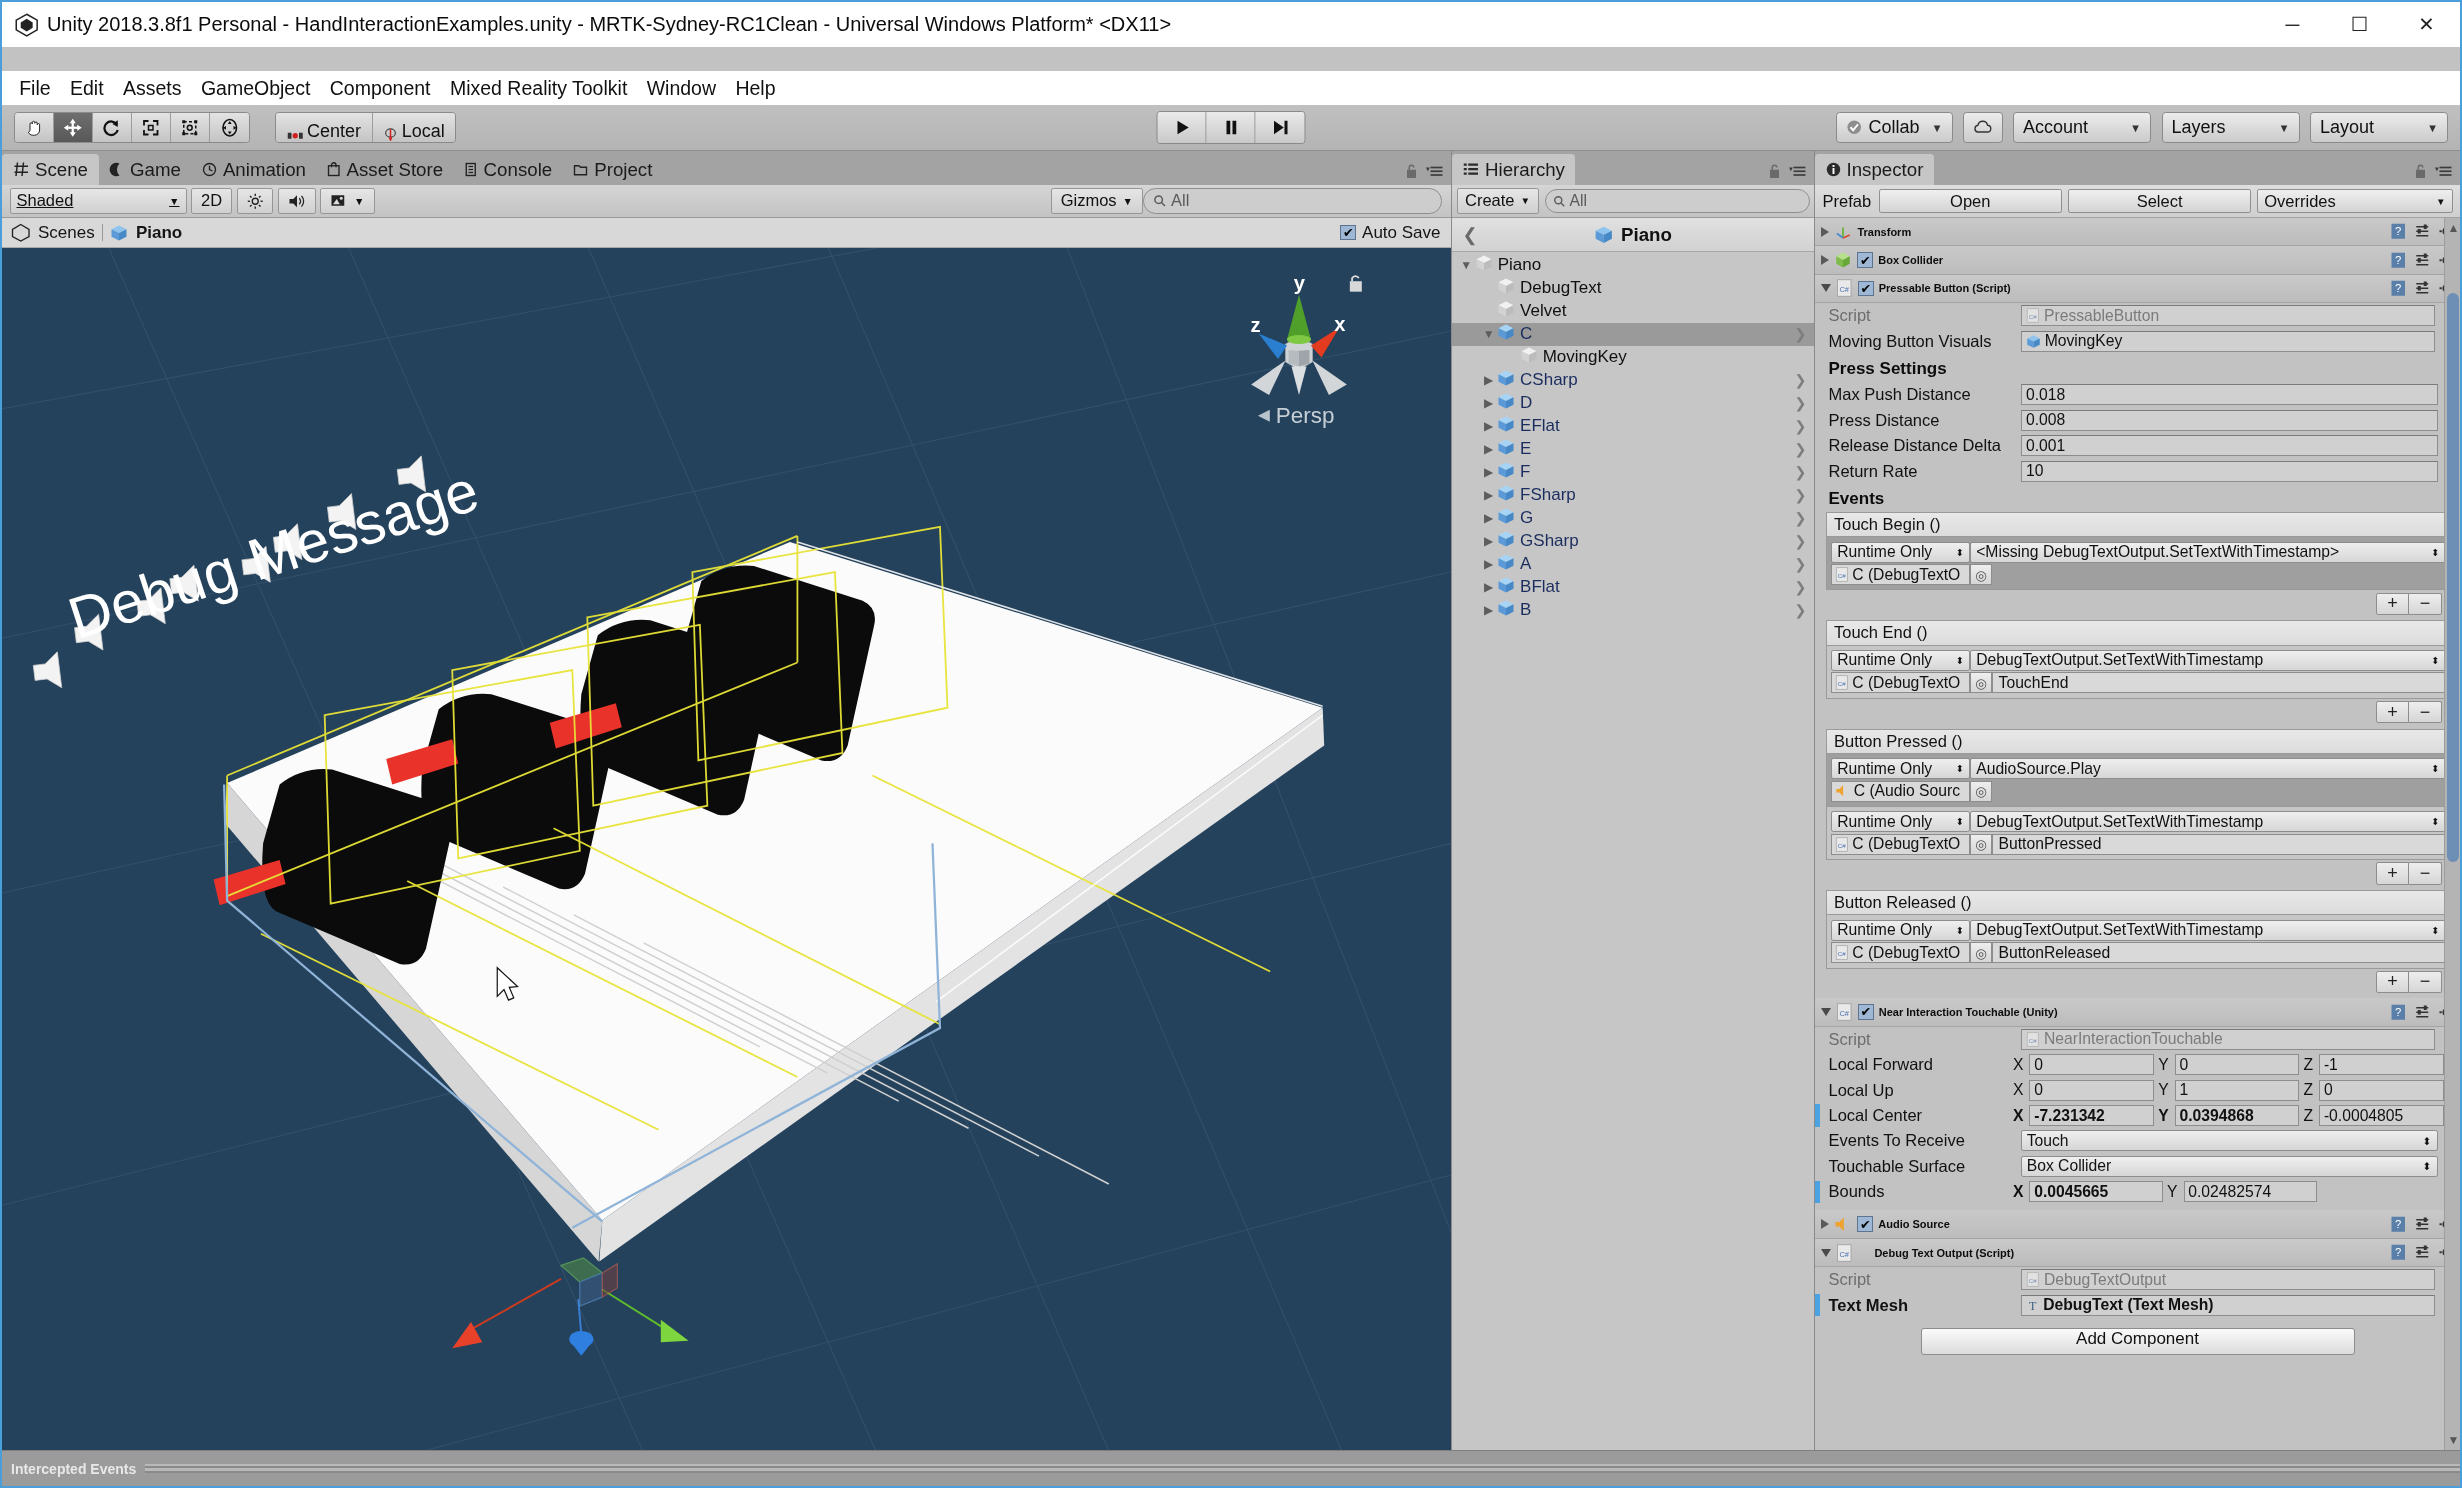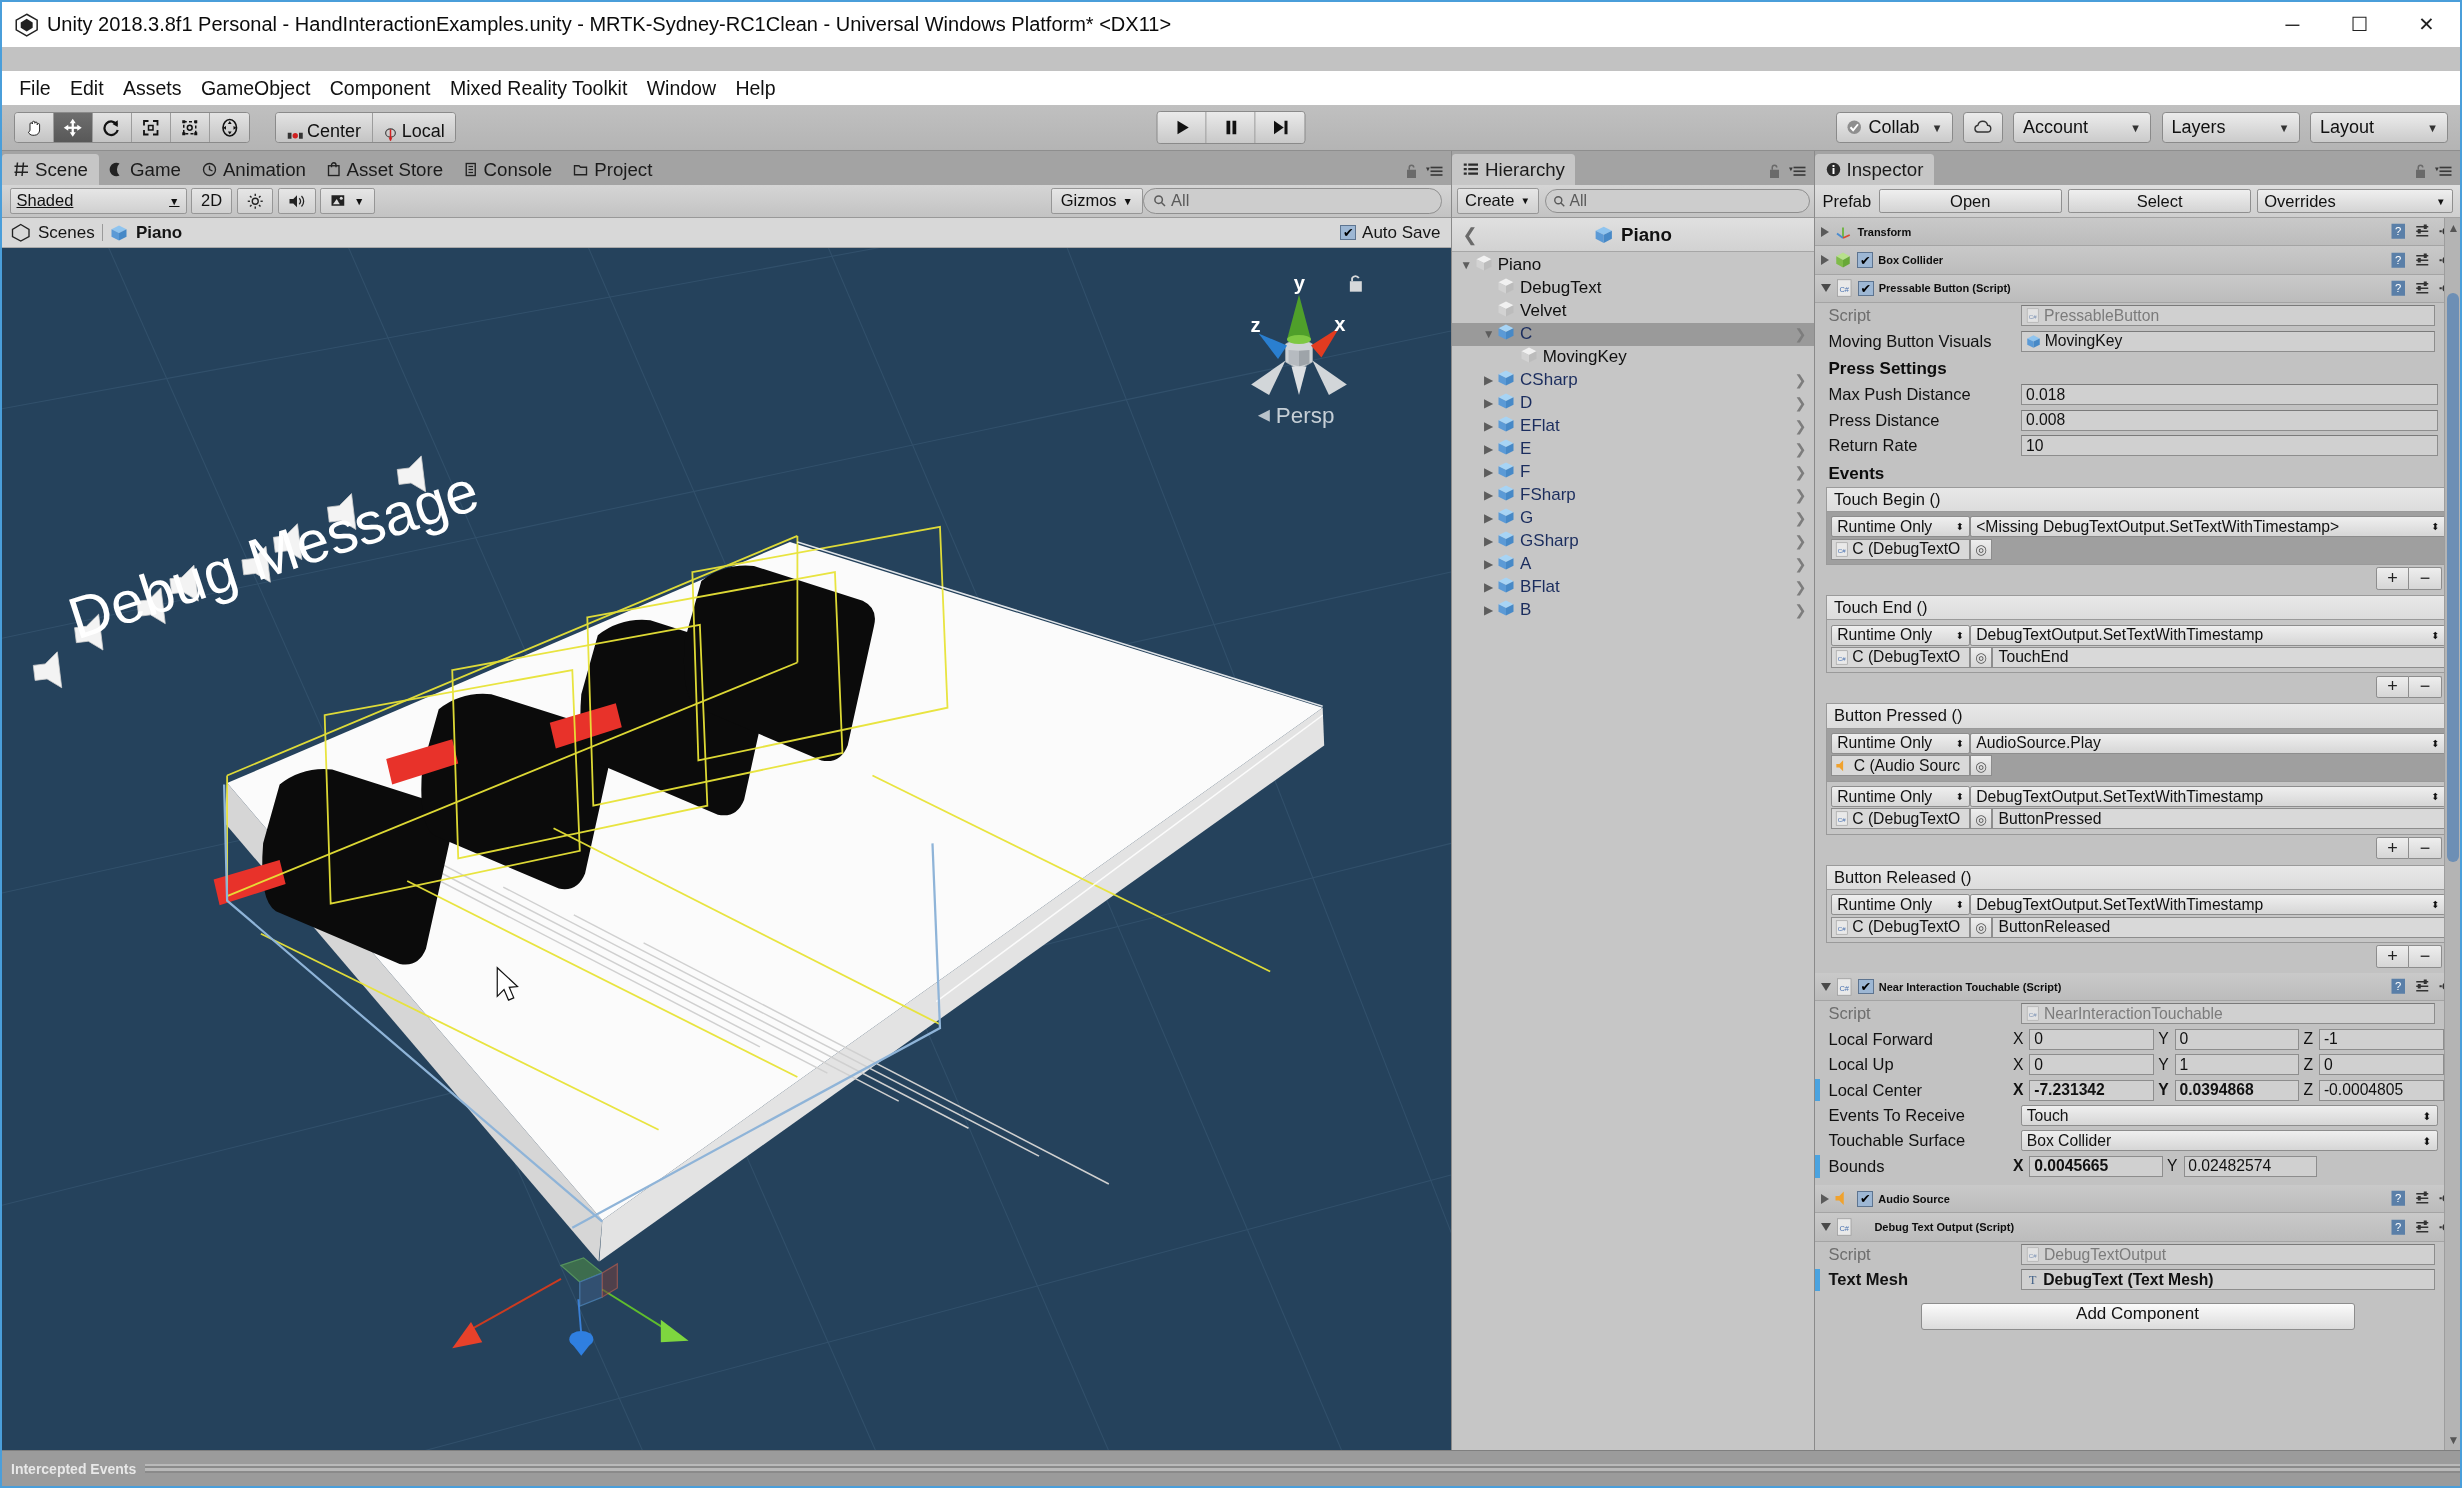--- a/index.html
+++ b/index.html
@@ -1200,20 +1200,27 @@
           <span style="width:16.5px;flex:0 0 16.5px;"></span>
         </div>
         <div class="row">
           <span class="label">Press Distance</span>
           <div class="field">
               <span>0.008</span>
             </div>
           <span style="width:16.5px;flex:0 0 16.5px;"></span>
         </div>
         <div class="row">
+          <span class="label">Release Distance Delta</span>
+          <div class="field">
+              <span>0.001</span>
+            </div>
+          <span style="width:16.5px;flex:0 0 16.5px;"></span>
+        </div>
+        <div class="row">
           <span class="label">Return Rate</span>
           <div class="field">
               <span>10</span>
             </div>
           <span style="width:16.5px;flex:0 0 16.5px;"></span>
         </div>
 
         <div class="sec-title">Events</div>
 
         <div id="events-container">
@@ -1367,21 +1374,21 @@
             </div>
           </div>
 
         <div class="comp-header">
           <span class="tri down"></span>
           <svg width="16.5" height="18" viewBox="0 0 22 24" style="font-size:22px">
               <rect x="2" y="1" width="18" height="22" fill="#e9e9e9" stroke="#9a9a9a"></rect>
               <text x="11" y="17" font-size="10" fill="#4a72b0" text-anchor="middle" font-family="Liberation Sans, sans-serif">C#</text>
             </svg>
           <span class="chk">✔</span>
-          <span class="ttl">Near Interaction Touchable (Script)</span>
+          <span class="ttl">Near Interaction Touchable (Unity)</span>
           <span class="hdr-icons">
             <svg width="16.5" height="16.5" viewBox="0 0 22 22" style="font-size:22px">
                 <rect x="2" y="1" width="18" height="20" fill="#5a7fa8"></rect>
                 <text x="11" y="16" font-size="15" fill="#fff" text-anchor="middle" font-family="Liberation Sans, sans-serif">?</text>
               </svg>
             <svg width="16.5" height="16.5" viewBox="0 0 22 22">
                 <g stroke="#333" stroke-width="2">
                   <line x1="3" y1="5" x2="19" y2="5"></line>
                   <line x1="3" y1="11" x2="19" y2="11"></line>
                   <line x1="3" y1="17" x2="19" y2="17"></line>

